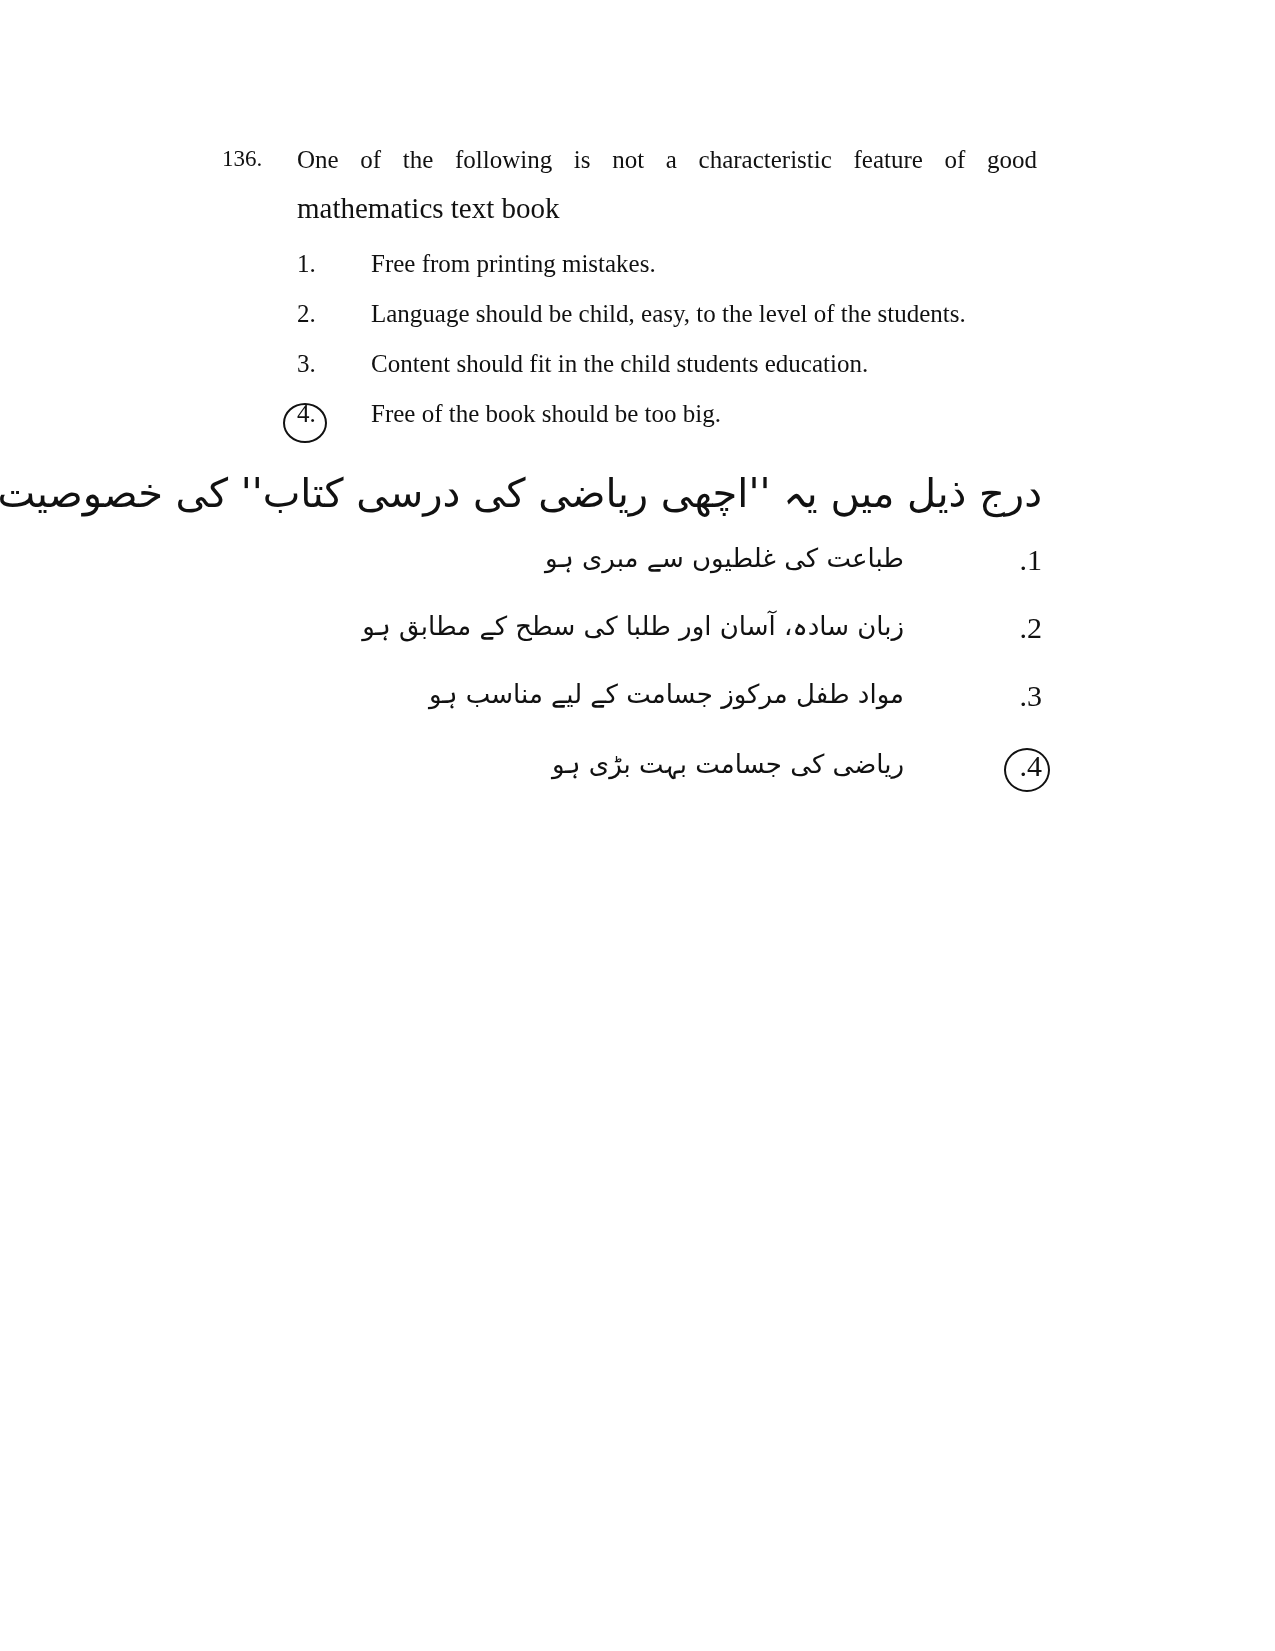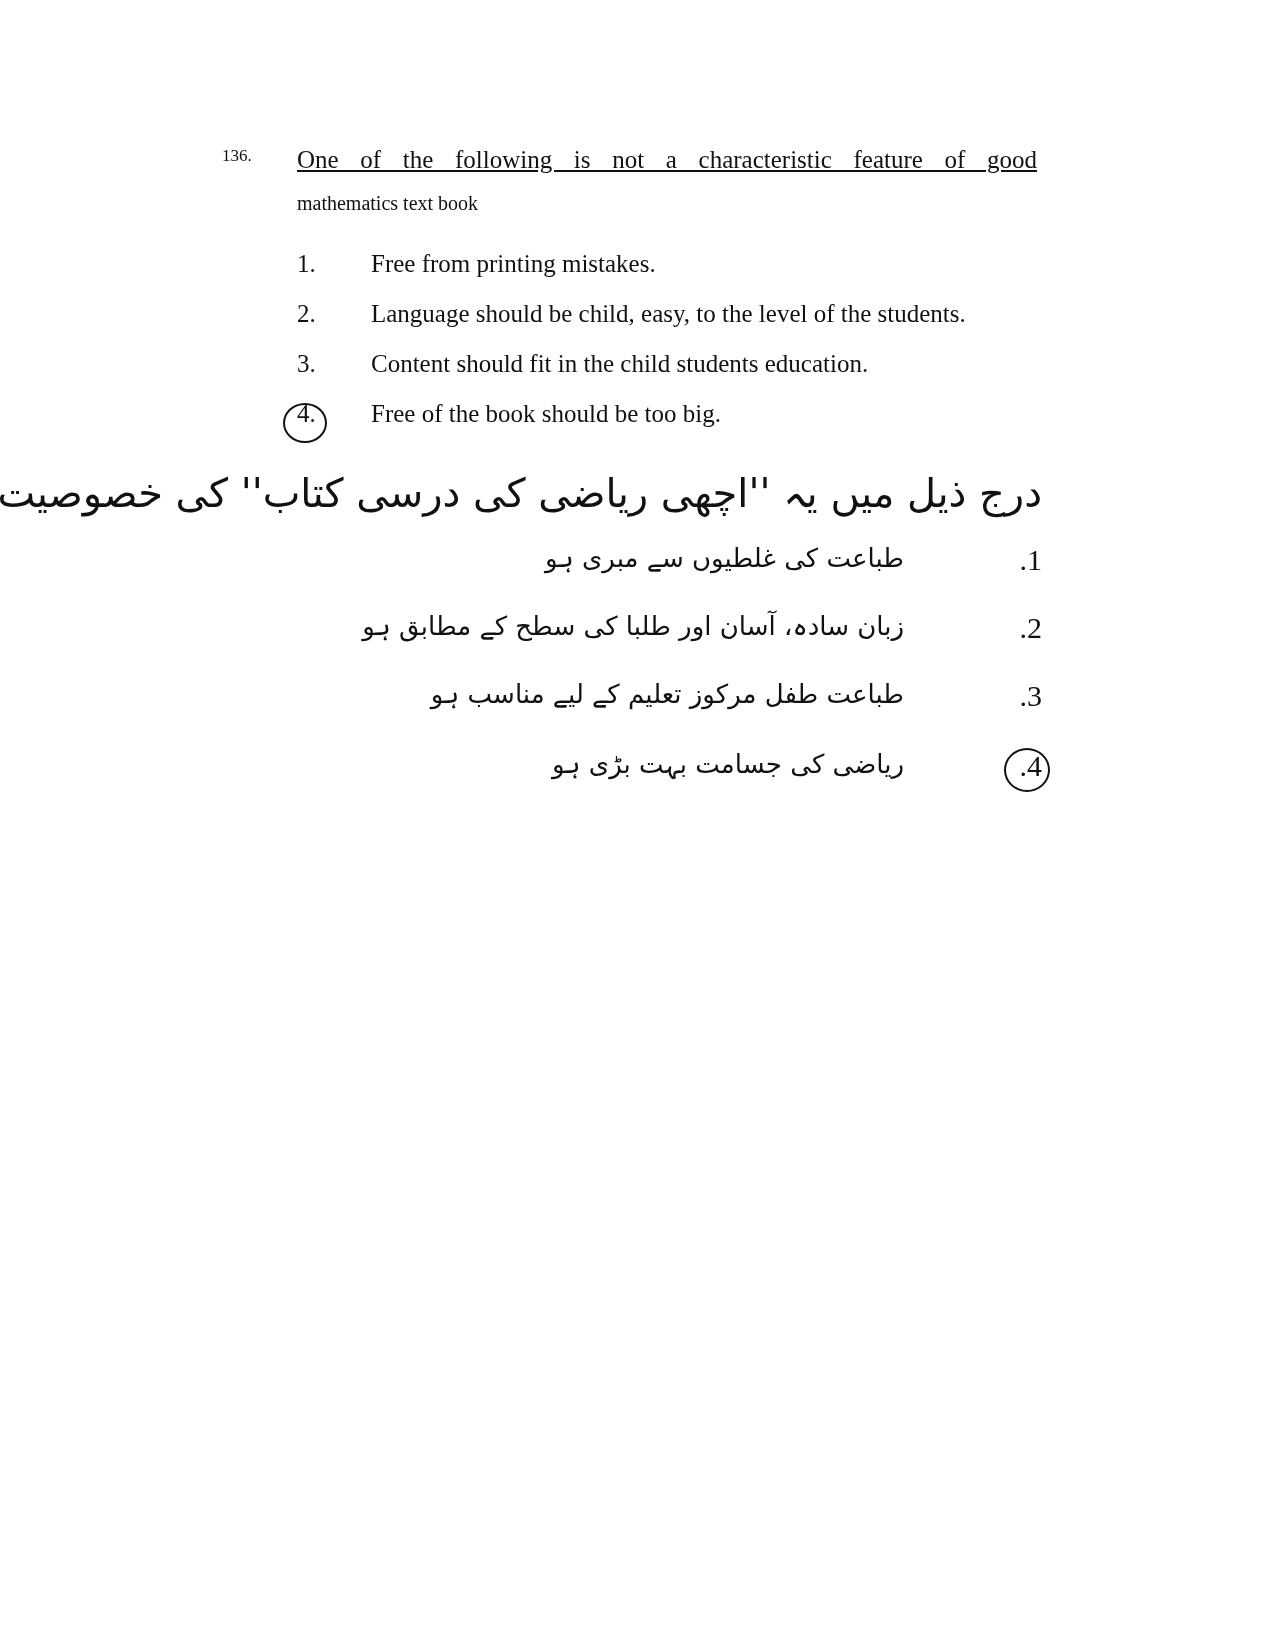--- a/index.html
+++ b/index.html
@@ -1,21 +1,21 @@
 <!DOCTYPE html>
 <html><head>
 <meta charset="utf-8">
 <style>
   html, body { margin: 0; padding: 0; background: #ffffff; }
   body { width: 1275px; height: 1651px; position: relative; overflow: hidden;
          font-family: "Liberation Serif", "DejaVu Serif", serif; color: #111; }
-  .q-num { position: absolute; left: 222px; top: 146px; font-size: 17px; }
+  .q-num { position: absolute; left: 222px; top: 146px; font-size: 23px; }
   .q-line1 { position: absolute; left: 297px; top: 146px; width: 740px; font-size: 25px;
-             text-align: justify; text-align-last: justify; white-space: nowrap; text-decoration: underline; }
-  .q-line2 { position: absolute; left: 297px; top: 192px; font-size: 20px; }
+             text-align: justify; text-align-last: justify; white-space: nowrap; }
+  .q-line2 { position: absolute; left: 297px; top: 192px; font-size: 29px; }
   .opt { position: absolute; left: 297px; font-size: 25px; }
   .opt .n { position: absolute; left: 0; width: 24px; text-align: left; }
   .opt .t { position: absolute; left: 74px; white-space: nowrap; font-family: Liberation Serif, serif; }
   .circle-en { position: absolute; left: 283px; top: 403px; width: 44px; height: 40px;
                border: 2px solid #111; border-radius: 50%; box-sizing: border-box; }
   .ur-head { position: absolute; right: 233px; top: 470px; font-size: 40px; direction: rtl;
              font-family: "DejaVu Sans", sans-serif; white-space: nowrap; }
   .ur-opt { position: absolute; right: 233px; font-size: 26px; direction: rtl;
             font-family: "DejaVu Sans", sans-serif; white-space: nowrap; }
   .ur-opt .n { position: absolute; right: 0; width: 40px; text-align: right;
@@ -57,20 +57,20 @@
   <div class="ur-opt" style="top:543px;">
     <span class="n">.1</span>
     <span class="t">طباعت کی غلطیوں سے مبری ہو</span>
   </div>
   <div class="ur-opt" style="top:611px;">
     <span class="n">.2</span>
     <span class="t">زبان سادہ، آسان اور طلبا کی سطح کے مطابق ہو</span>
   </div>
   <div class="ur-opt" style="top:679px;">
     <span class="n">.3</span>
-    <span class="t">طباعت طفل مرکوز تعلیم کے لیے مناسب ہو</span>
+    <span class="t">مواد طفل مرکوز جسامت کے لیے مناسب ہو</span>
   </div>
   <div class="ur-opt" style="top:749px;">
     <span class="n">.4</span>
     <span class="t">ریاضی کی جسامت بہت بڑی ہو</span>
   </div>
   <div class="circle-ur"></div>
 </div>
 
 </body></html>

